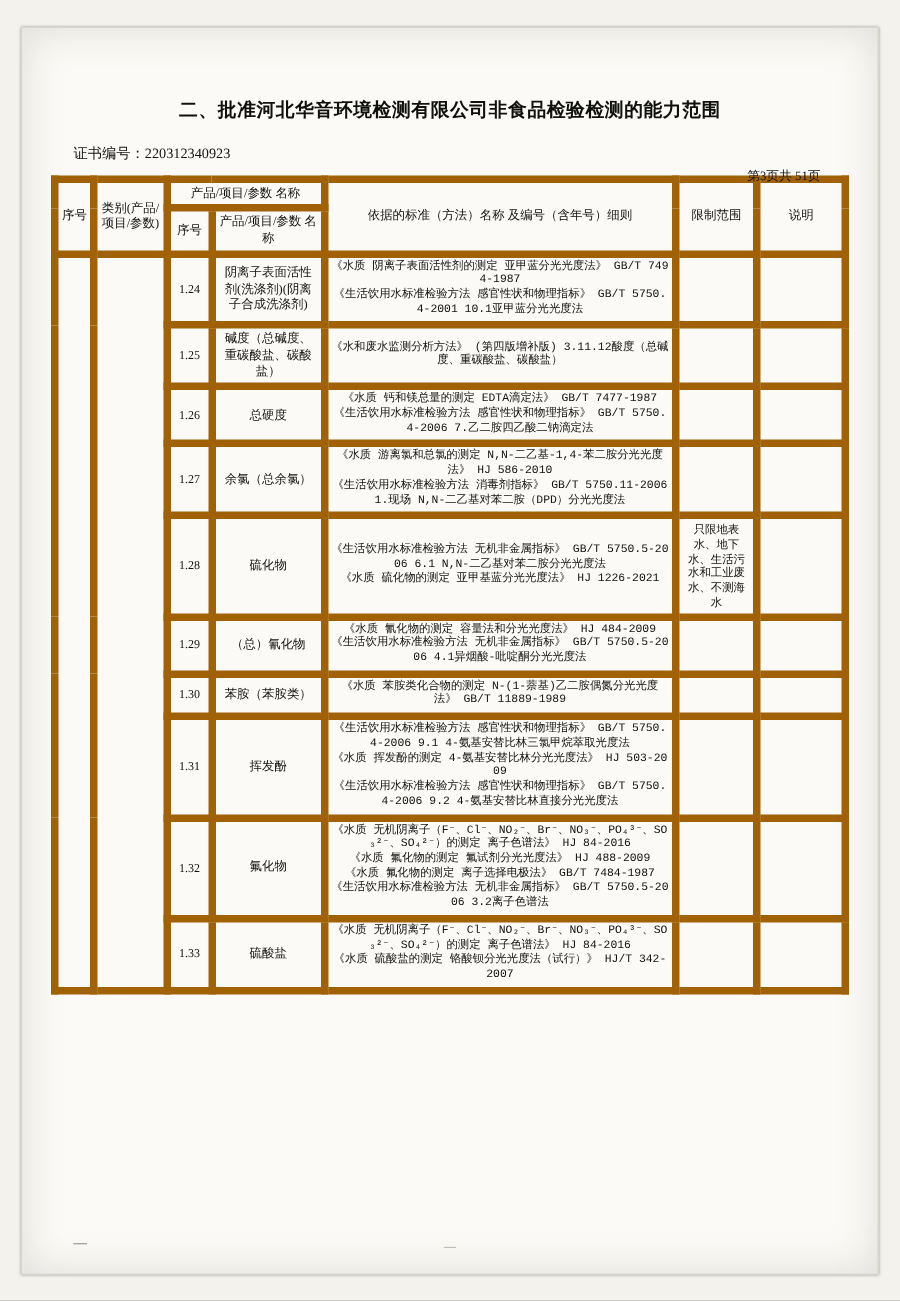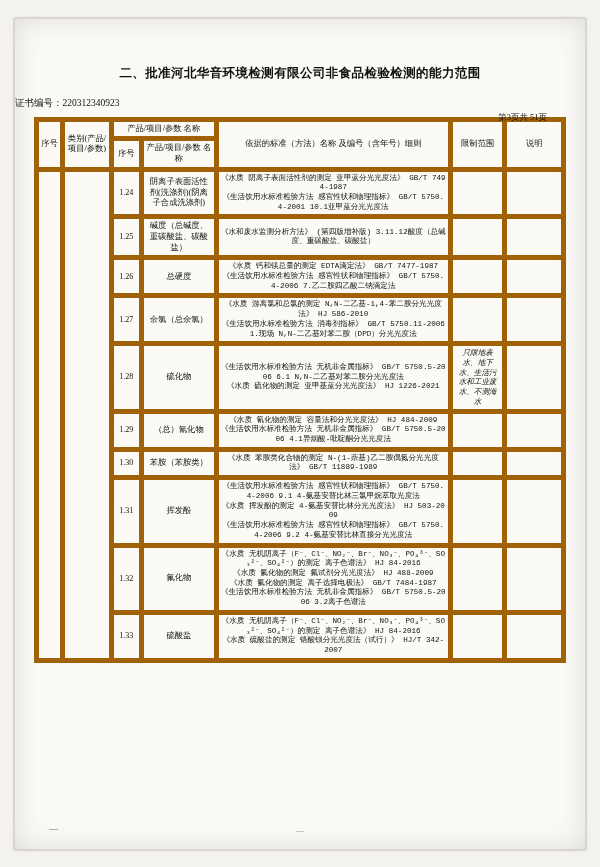--- a/index.html
+++ b/index.html
@@ -35,20 +35,21 @@
   .doc-title {
     text-align: center;
     font-weight: bold;
     font-size: 12.5px;
     letter-spacing: 0.4px;
     margin-top: 46px;
     color: #10100e;
   }
   .meta {
     margin-top: 14px;
+    padding-left: 34px;
     font-size: 9.5px;
     color: #121210;
     line-height: 1.55;
   }
   .meta-row {
     position: relative;
   }
   .meta-right {
     position: absolute;
     right: 38px;
@@ -96,21 +97,20 @@
     font-size: 8px;
     line-height: 1.25;
   }
   .name-cell {
     font-size: 8.3px;
     line-height: 1.3;
   }
   .lim-cell {
     font-size: 7.6px;
     line-height: 1.35;
-    font-style: italic;
   }
   .seq-cell {
     font-size: 8.5px;
   }
   .foot-left {
     position: absolute;
     left: 34px;
     bottom: 16px;
     font-size: 9px;
     color: #555;

